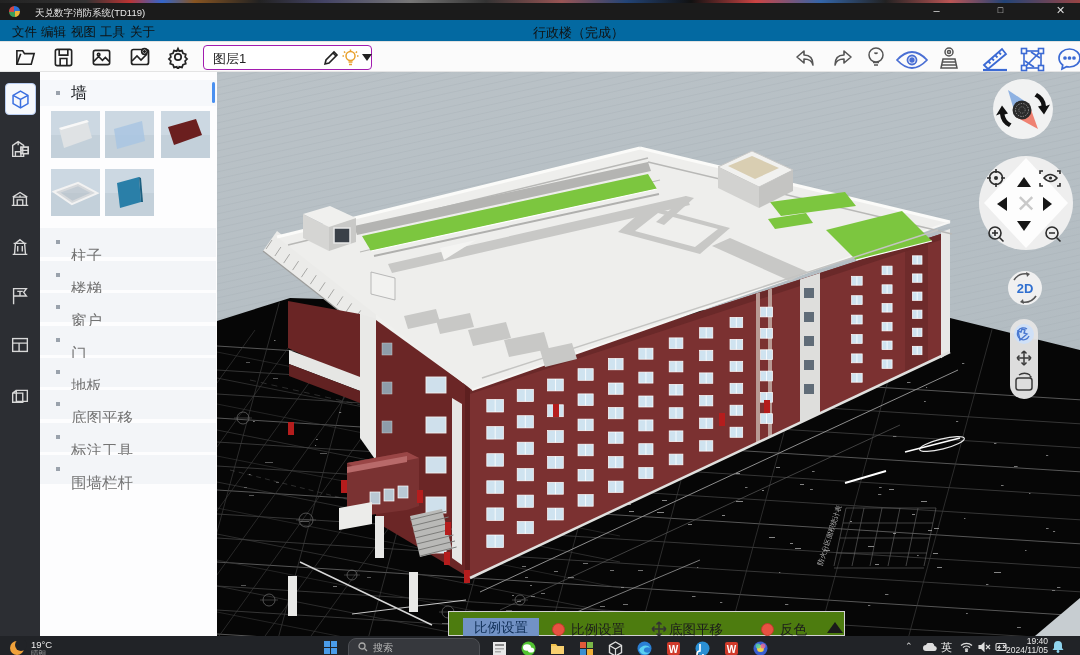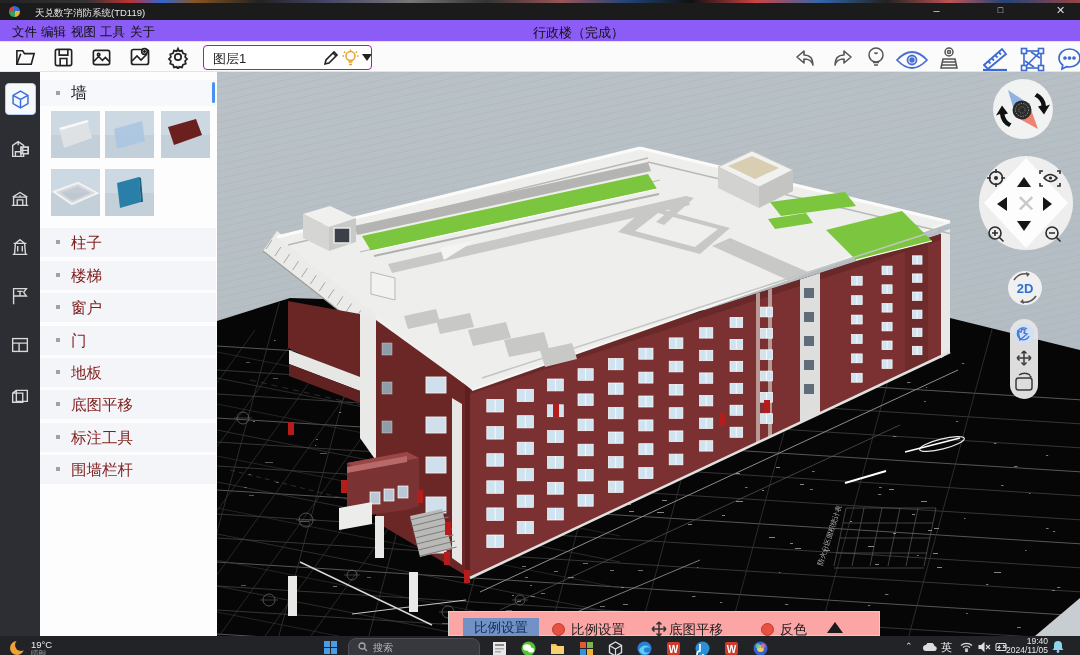--- a/index.html
+++ b/index.html
@@ -3,38 +3,38 @@
 <style>
 *{margin:0;padding:0;box-sizing:border-box}
 html,body{width:1080px;height:655px;overflow:hidden;font-family:"Liberation Sans",sans-serif;position:relative;background:#000}
 .abs{position:absolute}
 
 #sliver{left:0;top:0;width:1080px;height:3px;background:linear-gradient(90deg,#222 0%,#333 8%,#b33 12%,#36c 15%,#852 18%,#222 24%,#446 30%,#777 38%,#333 45%,#955 52%,#247 58%,#111 64%,#c44 70%,#36a 76%,#222 82%,#b55 88%,#247 93%,#944 100%)}
 #titlebar{left:0;top:3px;width:1080px;height:17px;background:#1b1b1b;color:#e8e8e8;font-size:9.5px}
 #titlebar .txt{position:absolute;left:35px;top:4px}
 #appicon{position:absolute;left:9px;top:3px;width:11px;height:11px;border-radius:50%;background:conic-gradient(#2a6fd6 0 25%,#e8b33a 25% 50%,#3aa05a 50% 75%,#d04545 75% 100%)}
 .winbtn{position:absolute;top:0;width:13px;height:16px;color:#ddd;font-size:11px;text-align:center;line-height:15px}
-#menubar{left:0;top:20px;width:1080px;height:22px;background:#8b5cf6;border-bottom:1px solid #e2e2e2;color:#111;font-size:12.5px}
+#menubar{left:0;top:20px;width:1080px;height:22px;background:#0369a1;border-bottom:1px solid #e2e2e2;color:#111;font-size:12.5px}
 #menubar span.m{position:absolute;top:4px}
 #menutitle{position:absolute;top:4px;left:533px;font-size:13px}
 #toolbar{left:0;top:42px;width:1080px;height:30px;background:#fbfbfb;border-bottom:1px solid #e4e4e4}
 #layerbox{position:absolute;left:203px;top:45px;width:169px;height:25px;border:1px solid #a21caf;border-radius:4px;background:#fff;font-size:13px;color:#222}
 #layerbox .lb{position:absolute;left:9px;top:4px}
 #sidebar{left:0;top:72px;width:40px;height:564px;background:#2c2e33}
 #seltile{position:absolute;left:5px;top:83px;width:31px;height:32px;background:#f6f8fc;border:1px solid #b9cdf2;border-radius:4px}
 #panel{left:40px;top:72px;width:177px;height:564px;background:#fdfdfe}
 .prow{position:absolute;left:40px;width:176px;height:29px;background:#f3f5f8}
 .prow .bt{position:absolute;left:16px;top:12px;width:4px;height:4px;background:#9aa2ac}
-.prow .tx{position:absolute;left:31px;top:5px;font-size:15.5px;color:#7f1d1d}
+.prow .tx{position:absolute;left:31px;top:18px;font-size:15.5px;color:#737373}
 #hdr{position:absolute;left:40px;top:80px;width:176px;height:26px;background:#f6f8fb}
 #hdr .bt{position:absolute;left:16px;top:11px;width:4px;height:4px;background:#9aa2ac}
 #hdr .tx{position:absolute;left:31px;top:3px;font-size:16px;color:#15181c}
 #sbar{position:absolute;left:212px;top:82px;width:3px;height:21px;background:#4a90f0;border-radius:2px}
 .thumb{position:absolute;width:49px;height:47px}
-#bottompanel{left:448px;top:611px;width:432px;height:25px;background:#fca5a5;border:1px solid #d2d2d2;font-size:13.5px;color:#1c1c1c}
+#bottompanel{left:448px;top:611px;width:397px;height:25px;background:#4d7c0f;border:1px solid #d2d2d2;font-size:13.5px;color:#1c1c1c}
 #bp-btn{position:absolute;left:14px;top:6px;width:76px;height:21px;background:#7292c5;color:#0e2d55;text-align:center;line-height:20px;font-size:13.5px}
 .bp-red{position:absolute;top:11px;width:13px;height:13px;background:#e85242;border-radius:50%;border:1.5px solid #c03a2e}
 #taskbar{left:0;top:636px;width:1080px;height:19px;background:#212327;color:#eee}
 #search{position:absolute;left:348px;top:638px;width:132px;height:32px;background:#36383d;border:1px solid #4d4f54;border-radius:8px;color:#b9b9b9;font-size:10px}
 #clock{position:absolute;left:998px;top:637px;width:50px;text-align:right;font-size:8.5px;line-height:9px;color:#e8e8e8}
 svg{display:block}
 </style></head>
 <body>
 <div class="abs" id="sliver"></div>
 <div class="abs" id="titlebar">

